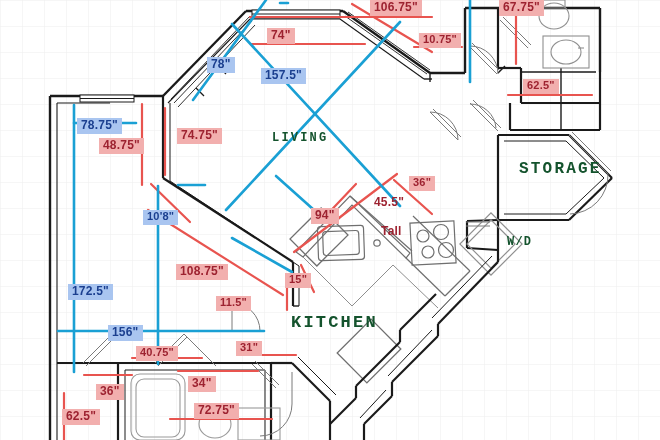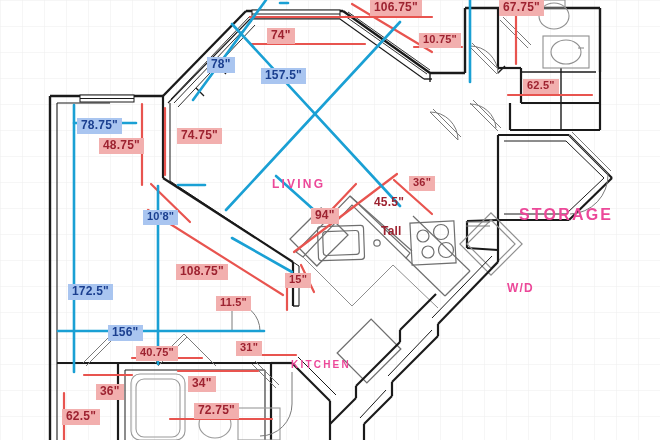--- a/index.html
+++ b/index.html
@@ -44,26 +44,25 @@
     color: #1b3f8f;
   }
   .chip.plain-red {
     background: transparent;
     color: #9d2230;
     padding: 0;
   }
   
   .room {
     position: absolute;
-    font-family: Liberation Sans, sans-serif;
+    font-family: Liberation Mono, monospace;
     font-weight: bold;
-    color: #ec4899;
+    color: #14532d;
     letter-spacing: 2.2px;
     white-space: nowrap;
-    margin-top: 46px;
   }
   .room.wd { letter-spacing: 1.2px; }
 </style>
 </head>
 <body>
 
 <div id="plan">
 
   <svg class="layer" viewBox="0 0 660 440">
     <defs>
@@ -364,21 +363,21 @@
       <path d="M74,105 L74,372"></path>
       <path d="M158,186 L158,364"></path>
       <path d="M58,331 L264,331"></path>
       <path d="M280,3 L288,3"></path>
       <path d="M470,0 L470,82"></path>
       <path d="M276,176 L314,210"></path>
     </g>
   </svg>
 
   <div class="room" style="left:272px; top:131px; font-size:12px;">LIVING</div>
-  <div class="room" style="left:291px; top:313px; font-size:10px;">KITCHEN</div>
+  <div class="room" style="left:291px; top:313px; font-size:17px;">KITCHEN</div>
   <div class="room" style="left:519px; top:160px; font-size:16px;">STORAGE</div>
   <div class="room wd" style="left:507px; top:235px; font-size:12px;">W/D</div>
 
   <div class="chip red" style="left:370px; top:0px;   font-size:12px;">106.75"</div>
   <div class="chip red" style="left:499px; top:0px;   font-size:12px;">67.75"</div>
   <div class="chip red" style="left:267px; top:28px;  font-size:12px;">74"</div>
   <div class="chip red" style="left:419px; top:33px;  font-size:11px;">10.75"</div>
   <div class="chip red" style="left:523px; top:79px; font-size:11px;">62.5"</div>
   <div class="chip red" style="left:99px;  top:138px; font-size:12px;">48.75"</div>
   <div class="chip red" style="left:177px; top:128px; font-size:12px;">74.75"</div>

